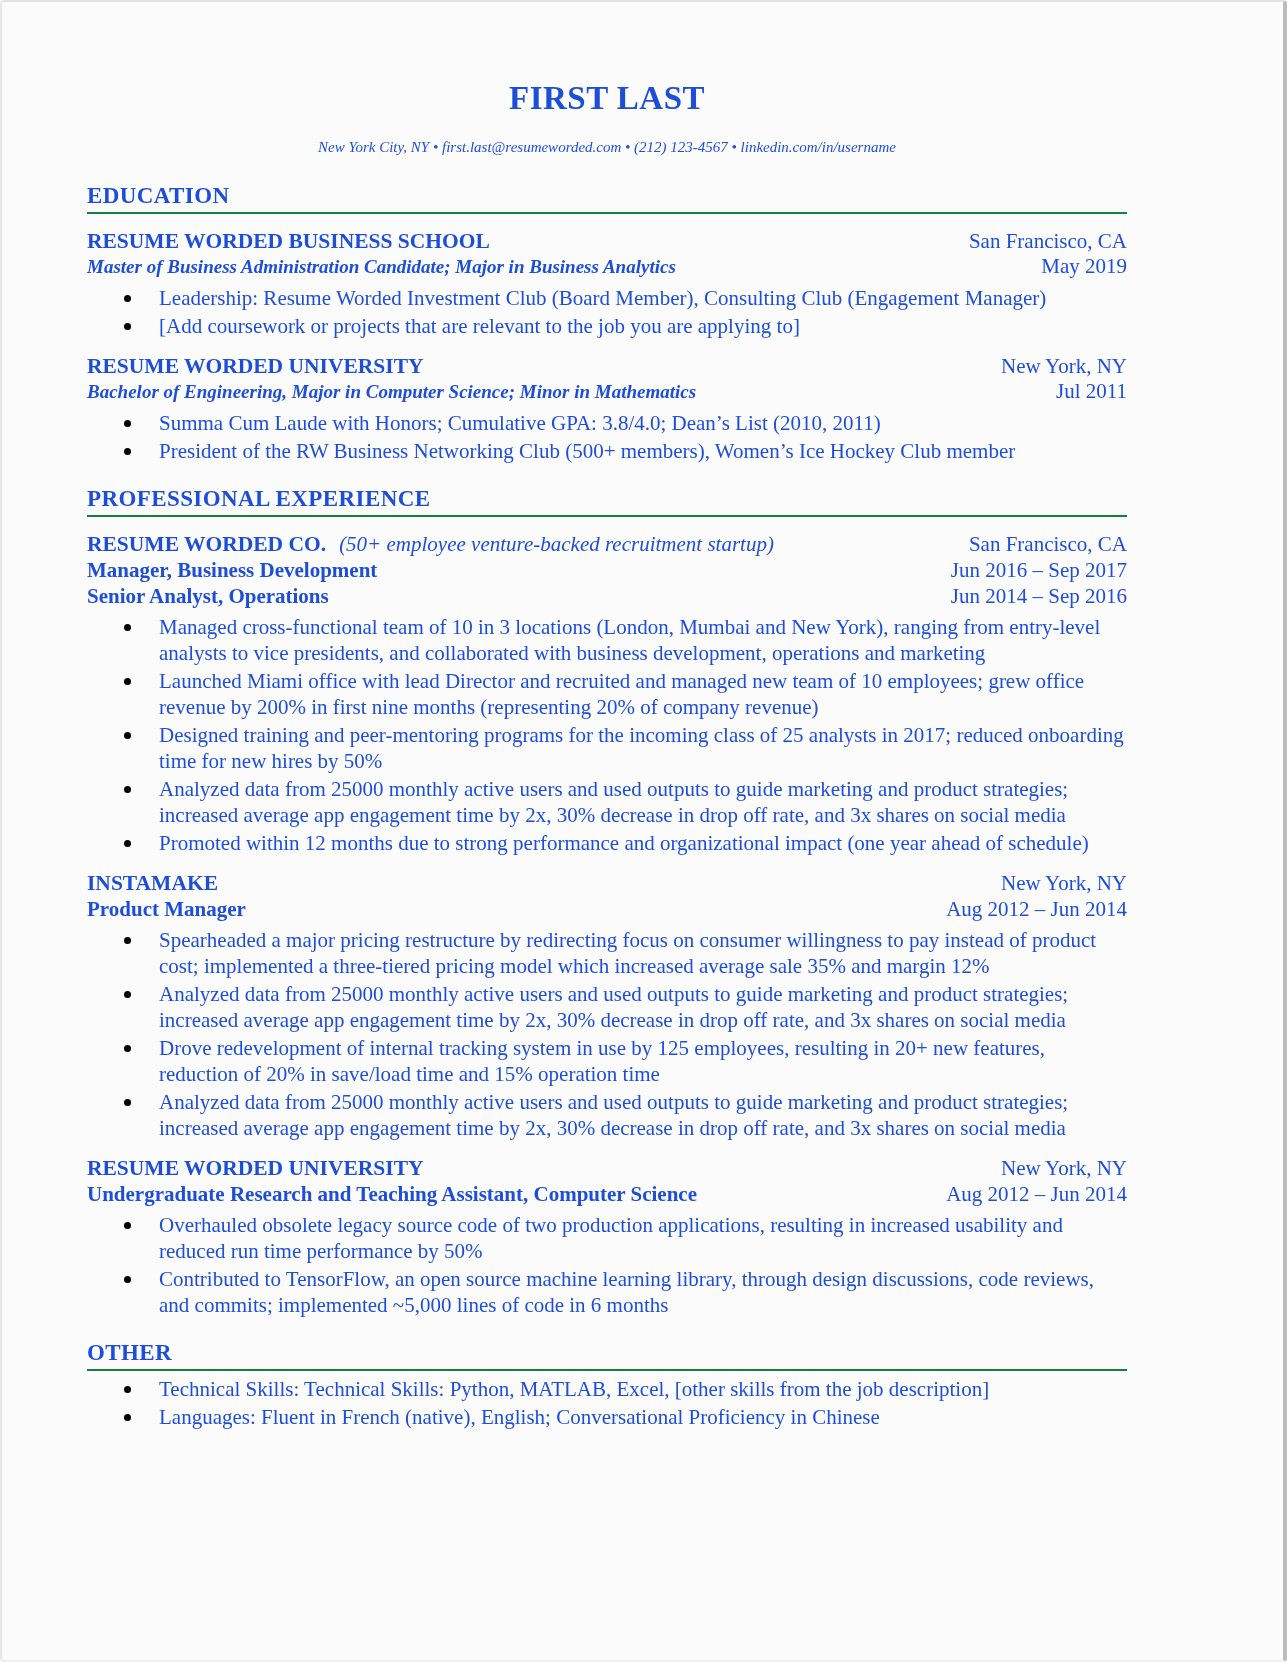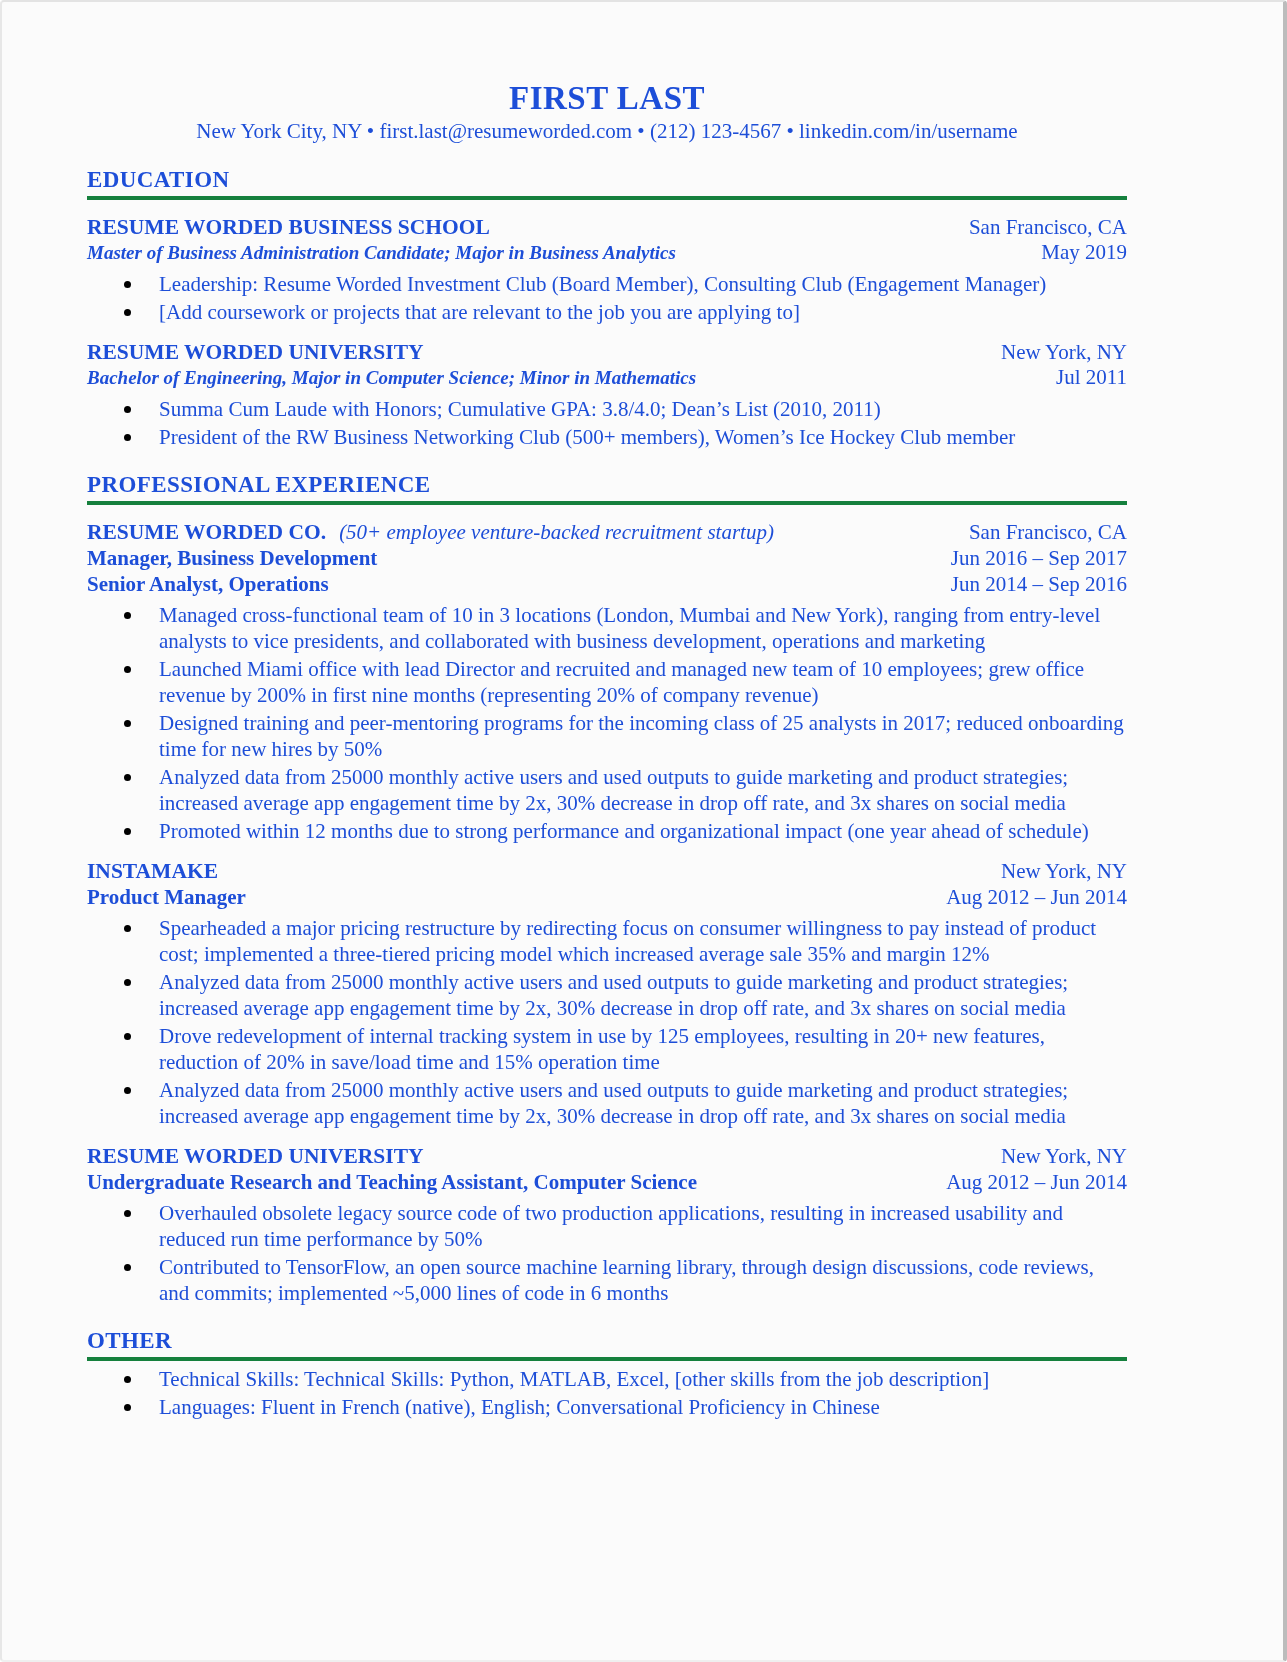--- a/index.html
+++ b/index.html
@@ -24,31 +24,32 @@
     overflow: hidden;
   }
   .header-block { text-align: center; }
   .resume-name {
     font-size: 33px;
     font-weight: bold;
     letter-spacing: 0.5px;
     line-height: 36px;
   }
   .contact-line {
-    font-size: 21px;
+    font-size: 15px;
     line-height: 27px;
-    margin-top: 2px;
+    margin-top: 18px;
+    font-style: italic;
   }
   .section { margin-top: 21px; }
   .section-title {
     font-size: 23px;
     font-weight: bold;
     letter-spacing: 0.4px;
     line-height: 27px;
-    border-bottom: 4px solid #15803d;
+    border-bottom: 2px solid #15803d;
     padding-bottom: 3px;
   }
   .entry { margin-top: 14px; }
   .row {
     display: flex;
     justify-content: space-between;
     align-items: baseline;
   }
   .row .right-col {
     font-size: 21px;

